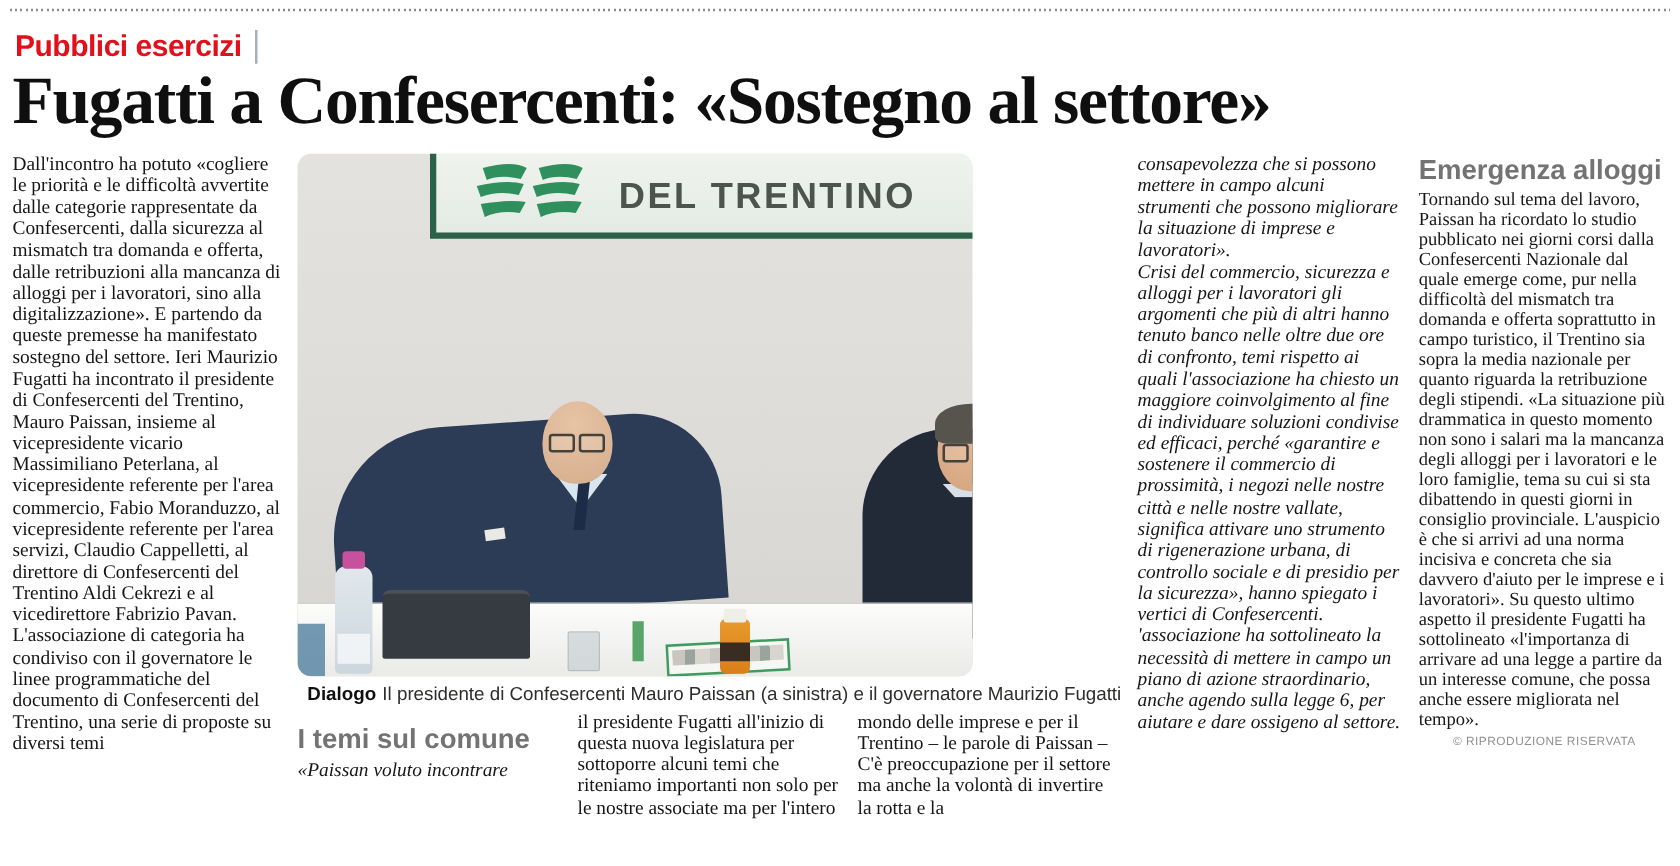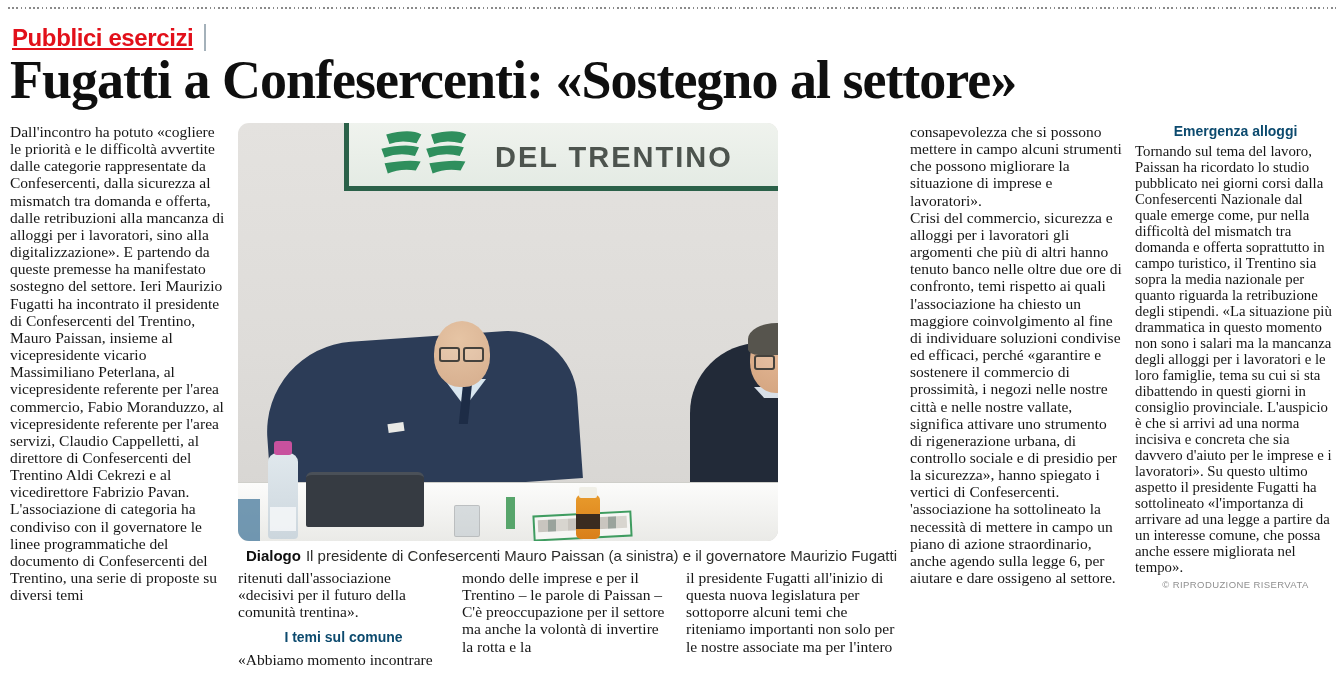--- a/index.html
+++ b/index.html
@@ -6,38 +6,38 @@
   body{
     width:1344px;height:693px;position:relative;overflow:hidden;
     background:#ffffff;font-family:"Liberation Sans",sans-serif;
   }
   
   .top-rule{
     position:absolute;top:7px;left:8px;width:1328px;height:2px;
     background-image:repeating-linear-gradient(90deg,#8a8a8a 0 1.6px,transparent 1.6px 4.2px);
   }
   .kicker-row{position:absolute;top:24px;left:12px;display:flex;align-items:center;gap:11px;white-space:nowrap;}
-  .kicker{font-weight:bold;font-size:24px;line-height:1;color:#e2101a;letter-spacing:-0.4px;text-decoration:underline;}
+  .kicker{font-weight:bold;font-size:24px;line-height:1;color:#e2101a;letter-spacing:-0.4px;}
   .kicker-sep{width:2px;height:27px;background:#a4b1ba;}
   .subtitle{font-size:19px;line-height:1;color:#21211f;letter-spacing:-0.3px;}
   .headline{
     position:absolute;top:52px;left:10px;white-space:nowrap;
     font-family:"Liberation Serif",serif;font-weight:bold;font-size:54px;line-height:1.05;
     color:#0f0f0f;letter-spacing:-1px;
   }
   
   .content{position:absolute;top:123px;left:10px;width:1326px;height:570px;display:flex;gap:13px;}
   .colA{width:215px;flex:none;}
   .center{width:659px;flex:none;}
   .colE{width:212px;flex:none;}
   .colF{width:201px;flex:none;}
   .body-text{font-family:"Liberation Serif",serif;font-size:15.5px;line-height:17.15px;color:#161616;}
   .colF .body-text{font-size:14.8px;line-height:16px;}
-  .body-text p{margin:0;}
-  .subhead{font-family:"Liberation Sans",sans-serif;font-weight:bold;font-size:14px;line-height:1.15;color:#0c4a6e;margin:9px 0 5px 0;text-align:center;}
+  .body-text p{margin:0;font-style:italic;}
+  .subhead{font-family:"Liberation Sans",sans-serif;font-weight:bold;font-size:22px;line-height:1.15;color:#737373;margin:9px 0 5px 0;}
   .subhead.first{margin-top:0;margin-bottom:4px;}
   .copyright{margin-top:4px;text-align:center;font-size:9.5px;letter-spacing:.4px;color:#8f8f8f;}
   
   .photo{
     position:relative;width:540px;height:418px;overflow:hidden;
     background:linear-gradient(180deg,#e4e2df 0%,#dedcd9 55%,#d6d4d1 100%);
     border-radius:11px;
   }
   .sign{
     position:absolute;left:106px;top:-8px;width:452px;height:76px;box-sizing:border-box;
@@ -153,26 +153,25 @@
       <div class="pen"></div>
       <div class="glass2"></div>
     </div>
 
     <div class="caption">
       <span class="cap-label">Dialogo</span><span>Il presidente di Confesercenti Mauro Paissan (a sinistra) e il governatore Maurizio Fugatti</span>
     </div>
 
     <div class="bottom-grid">
       <div class="bcol body-text">
-        <p>ritenuti dall'associazione «decisivi per il futuro della comunità trentina».</p>
         <div class="subhead">I temi sul comune</div>
-        <p>«Abbiamo momento incontrare</p>
+        <p>«Paissan voluto incontrare</p>
       </div>
+      <div class="bcol body-text">il presidente Fugatti all'inizio di questa nuova legislatura per sottoporre alcuni temi che riteniamo importanti non solo per le nostre associate ma per l'intero</div>
       <div class="bcol body-text">mondo delle imprese e per il Trentino – le parole di Paissan – C'è preoccupazione per il settore ma anche la volontà di invertire la rotta e la</div>
-      <div class="bcol body-text">il presidente Fugatti all'inizio di questa nuova legislatura per sottoporre alcuni temi che riteniamo importanti non solo per le nostre associate ma per l'intero</div>
     </div>
   </div>
 
   <div class="colE body-text">
     <p>consapevolezza che si possono mettere in campo alcuni strumenti che possono migliorare la situazione di imprese e lavoratori».</p>
     <p>Crisi del commercio, sicurezza e alloggi per i lavoratori gli argomenti che più di altri hanno tenuto banco nelle oltre due ore di confronto, temi rispetto ai quali l'associazione ha chiesto un maggiore coinvolgimento al fine di individuare soluzioni condivise ed efficaci, perché «garantire e sostenere il commercio di prossimità, i negozi nelle nostre città e nelle nostre vallate, significa attivare uno strumento di rigenerazione urbana, di controllo sociale e di presidio per la sicurezza», hanno spiegato i vertici di Confesercenti. 'associazione ha sottolineato la necessità di mettere in campo un piano di azione straordinario, anche agendo sulla legge 6, per aiutare e dare ossigeno al settore.</p>
   </div>
 
   <div class="colF">
     <div class="subhead first">Emergenza alloggi</div>

